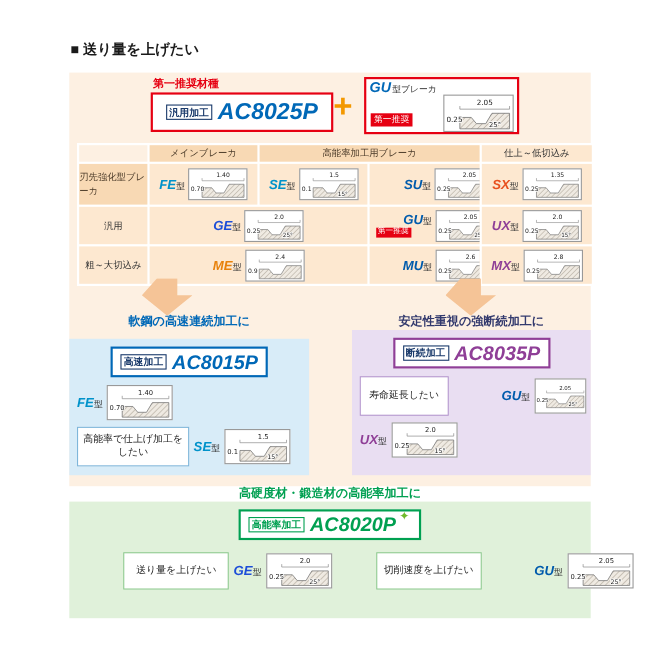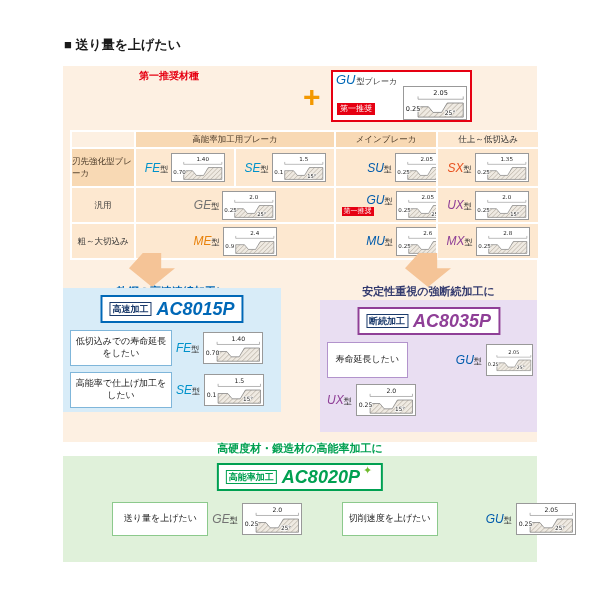--- a/index.html
+++ b/index.html
@@ -18,21 +18,21 @@
   .gradename{font-weight:bold;font-style:italic;white-space:nowrap;}
   .gn-xl{font-size:21px;}
   .gn-l{font-size:18px;}
   .blue{color:#0068b7;}
   .purple{color:#8f3f97;}
   .green{color:#00a051;}
   .plus{left:303px;top:80px;font-size:30px;font-weight:bold;color:#f39800;}
 
   .gu-box{left:331px;top:70px;width:141px;height:52px;background:#fff;border:2px solid #e60012;box-sizing:border-box;padding:1px 3px;}
   .gu-head{display:flex;align-items:baseline;gap:1px;}
-  .type-code{font-weight:normal;font-style:italic;line-height:1;}
+  .type-code{font-weight:bold;font-style:italic;line-height:1;}
   .tc-md{font-size:12px;}
   .tc-lg{font-size:13px;}
   .type-suffix{font-size:8px;color:#333;}
   .badge{background:#e60012;color:#fff;font-size:8px;padding:1px 3px;white-space:nowrap;line-height:1.2;}
   .badge-sm{font-size:7px;padding:0 2px;margin-top:1px;}
   .gu-badge{position:absolute;left:4px;top:31px;}
   .gu-dg{position:absolute;right:3px;top:14px;}
 
   
   .tbl{left:70px;top:130px;display:grid;grid-template-columns:62px 98px 98px 100px 100px;grid-template-rows:15px 37px 34px 34px;gap:2px;background:#fff;border:2px solid #fff;}
@@ -51,34 +51,34 @@
   .dg-l{width:58px;height:30px;}
   .dg-xl{width:62px;height:32px;}
   .pf{fill:url(#hatch);stroke:#777;stroke-width:0.8;}
   .dl{fill:none;stroke:#888;stroke-width:0.7;}
   .dt{font-size:7px;fill:#222;paint-order:stroke;stroke:#fff;stroke-width:1.5px;font-family:"DejaVu Sans",sans-serif;}
   .t-top{text-anchor:middle;}
   .t-ang{text-anchor:middle;font-size:6.5px;}
 
   
   .tcol-fe,.tcol-se{color:#0092ca;}
-  .tcol-ge{color:#737373;}
+  .tcol-ge{color:#1d4ed8;}
   .tcol-me{color:#e8820c;}
   .tcol-su,.tcol-gu,.tcol-mu{color:#005bac;margin-left:44px;}
   .tcol-sx{color:#e8501e;}
   .tcol-ux,.tcol-mx{color:#8f3f97;}
 
   
   .arrow{width:46px;height:34px;background:#f5c497;clip-path:polygon(30% 0,70% 0,70% 45%,100% 45%,50% 100%,0 45%);}
   .arrow1{left:129px;top:253px;}
   .arrow2{left:405px;top:253px;}
 
   
   .panel{box-sizing:border-box;}
-  .panel-left{left:63px;top:288px;width:218px;height:124px;background:#d8ecf8;}
+  .panel-left{left:63px;top:308px;width:218px;height:124px;background:#d8ecf8;}
   .panel-right{left:320px;top:300px;width:217px;height:132px;background:#e9def2;}
   .panel-bottom{left:63px;top:456px;width:474px;height:106px;background:#e0f1da;}
   .panel-title{font-size:11px;font-weight:bold;text-align:center;white-space:nowrap;}
   .pt-left{left:63px;top:284px;width:218px;color:#0068b7;}
   .pt-right{left:320px;top:284px;width:217px;color:#333a6e;}
   .pt-bottom{left:63px;top:441px;width:474px;color:#00a051;}
   .gb-mid{position:absolute;top:7px;left:50%;transform:translateX(-50%);height:28px;border-width:2px;border-style:solid;padding:0 7px;}
   .b-blue{border-color:#0068b7;}
   .b-purple{border-color:#8f3f97;}
   .b-green{border-color:#00a051;}
@@ -103,42 +103,46 @@
   </defs>
 </svg>
 
 <div class="canvas">
 
   <div class="abs page-title">■ 送り量を上げたい</div>
   <div class="abs peach"></div>
 
   <div class="abs reco-label">第一推奨材種</div>
 
+  <div class="abs gradebox gb-top">
+    <span class="chip navy">汎用加工</span>
+    <span class="gradename gn-xl blue">AC8025P</span>
+  </div>
 
   <div class="abs plus">+</div>
 
   <div class="abs gu-box">
     <div class="gu-head">
       <span class="type-code tc-lg blue">GU</span>
       <span class="type-suffix">型ブレーカ</span>
     </div>
     <span class="badge gu-badge">第一推奨</span>
     <svg class="dg dg-xl gu-dg" viewBox="0 0 64 34">
       <polyline class="dl" points="14,10 14,13 62,13 62,10"></polyline>
       <polygon class="pf" points="14,32 14,21 25,21 30,27 39,27 45,17 62,17 62,32"></polygon>
       <text class="dt t-top" x="38" y="9">2.05</text>
       <text class="dt" x="1" y="25">0.25</text>
       <text class="dt t-ang" x="48" y="30">25°</text>
     </svg>
   </div>
 
   <div class="abs tbl">
     <div class="cell corner"></div>
+    <div class="cell hdr">メインブレーカ</div>
     <div class="cell hdr span2">高能率加工用ブレーカ</div>
-    <div class="cell hdr">メインブレーカ</div>
     <div class="cell rowhdr">仕上～低切込み</div>
 
     <div class="cell hdr">刃先強化型ブレーカ</div>
     <div class="cell">
       <div class="cellin">
         <span class="tl">
             <span class="tl-row">
               <span class="type-code tc-md tcol-fe">FE</span>
               <span class="type-suffix">型</span>
             </span>
@@ -316,21 +320,20 @@
   <div class="abs arrow arrow2"></div>
 
   <div class="abs panel-title pt-left">軟鋼の高速連続加工に</div>
   <div class="abs panel panel-left">
     <div class="gradebox gb-mid b-blue">
       <span class="chip navy">高速加工</span>
       <span class="gradename gn-l blue">AC8015P</span>
     </div>
     <div class="rows">
       <div class="rrow">
-        <div class="wish w-blue">低切込みでの寿命延長をしたい</div>
         <span class="tl">
             <span class="tl-row">
               <span class="type-code tc-md tcol-fe">FE</span>
               <span class="type-suffix">型</span>
             </span>
           </span>
         <svg class="dg dg-l" viewBox="0 0 64 34">
             <polyline class="dl" points="14,10 14,13 62,13 62,10"></polyline>
             <polygon class="pf" points="14,32 14,21 25,21 30,27 39,27 45,17 62,17 62,32"></polygon>
             <text class="dt t-top" x="38" y="9">1.40</text>

